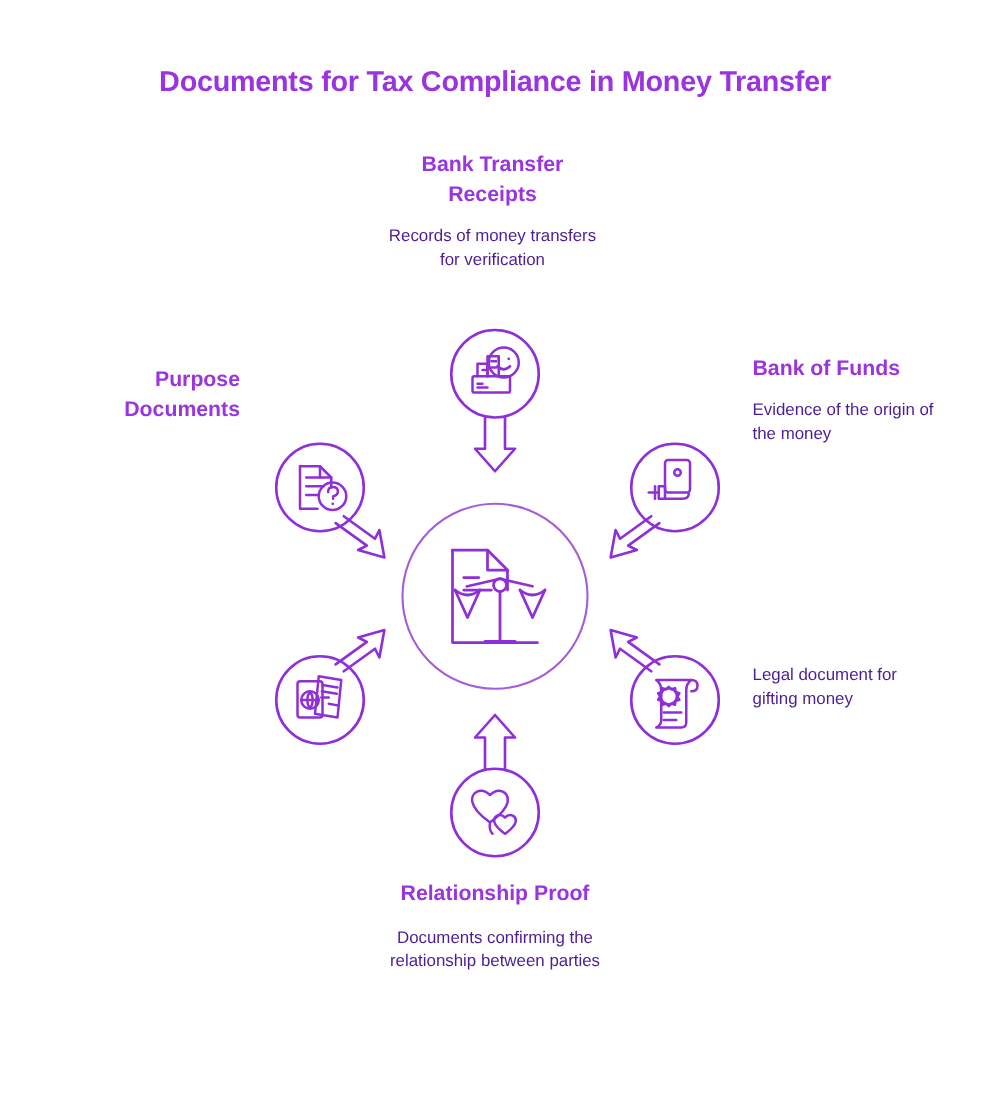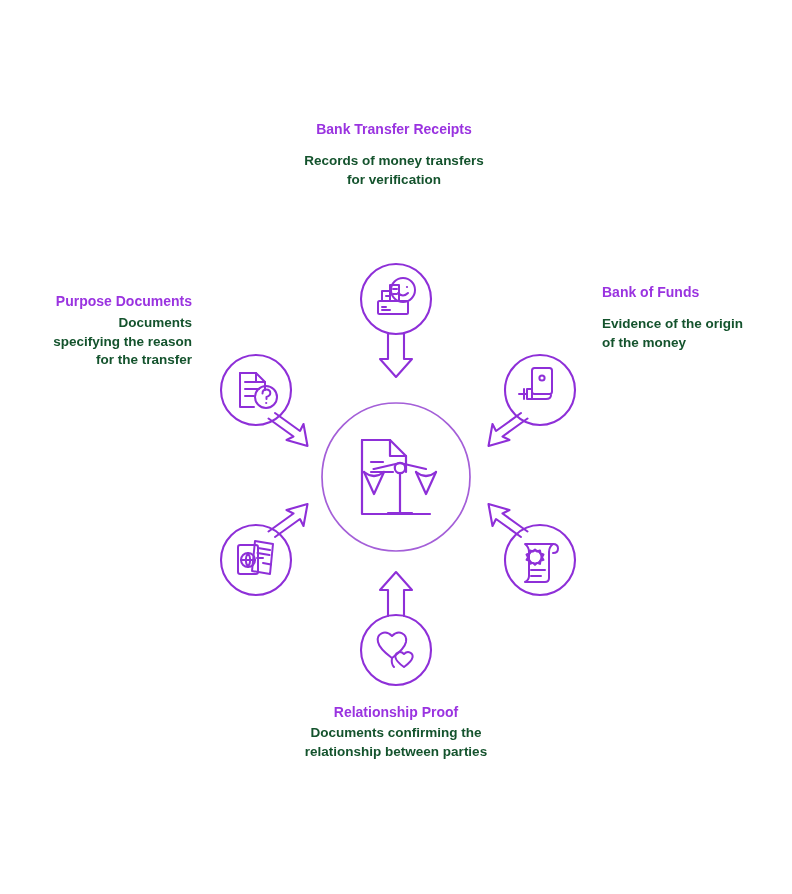--- a/index.html
+++ b/index.html
@@ -30,38 +30,38 @@
     font-weight: bold;
     color: #9a33e0;
     letter-spacing: -0.2px;
   }
 
   
   .label-block {
     position: absolute;
   }
   .label-heading {
-    font-size: 14px;
+    font-size: 17px;
     font-weight: bold;
     color: #9a33e0;
     line-height: 1.42;
   }
   .label-desc {
     font-size: 13.5px;
-    font-weight: bold;
-    color: #14532d;
+    font-weight: normal;
+    color: #4c1d95;
     line-height: 1.38;
   }
   .align-right  { text-align: right; }
   .align-left   { text-align: left; }
   .align-center { text-align: center; }
 
   .gap-sm .label-desc { margin-top: 2px; }
   .gap-md .label-desc { margin-top: 12px; }
-  .gap-lg .label-desc { margin-top: 1px; }
+  .gap-lg .label-desc { margin-top: 14px; }
 
   
   #blk-bank      { top: 120px; left: 304px; width: 180px; }
   #blk-purpose   { top: 292px; left: 50px;  width: 142px; }
   #blk-identity  { top: 508px; left: 50px;  width: 142px; }
   #blk-funds     { top: 283px; left: 602px; width: 150px; }
   #blk-gift      { top: 519px; left: 602px; width: 150px; }
   #blk-relation  { top: 703px; left: 300px; width: 192px; text-align: center; }
 
   
@@ -72,20 +72,21 @@
     width: 792px;
     height: 894px;
   }
   .diagram svg { display: block; }
 </style>
 </head>
 <body>
 
 <div class="canvas">
 
+  <div class="title">Documents for Tax Compliance in Money Transfer</div>
 
   <div class="diagram">
     <svg width="792" height="894" viewBox="0 0 792 894" xmlns="http://www.w3.org/2000/svg">
       <g fill="none" stroke="#8e2fd8" stroke-width="2.1" stroke-linecap="round" stroke-linejoin="round">
 
         <g>
           <circle cx="396" cy="477" r="74" stroke="#a45fd8" stroke-width="1.7"></circle>
 
           <g stroke="#8e2fd8" stroke-width="2.2">
             <path d="M362 440 h28 l16 16 v16"></path>
@@ -200,32 +201,32 @@
     </svg>
   </div>
 
   <div class="label-block align-center gap-md" id="blk-bank">
     <div class="label-heading">Bank Transfer Receipts</div>
     <div class="label-desc">Records of money transfers for verification</div>
   </div>
 
   <div class="label-block align-right gap-sm" id="blk-purpose">
     <div class="label-heading">Purpose Documents</div>
-    <div class="label-desc">Documents specifying the reason for the transfer</div>
   </div>
 
   <div class="label-block align-right gap-sm" id="blk-identity">
   </div>
 
   <div class="label-block align-left gap-md" id="blk-funds">
     <div class="label-heading">Bank of Funds</div>
     <div class="label-desc">Evidence of the origin of the money</div>
   </div>
 
   <div class="label-block align-left gap-md" id="blk-gift">
+    <div class="label-desc">Legal document for gifting money</div>
   </div>
 
   <div class="label-block align-center gap-lg" id="blk-relation">
     <div class="label-heading">Relationship Proof</div>
     <div class="label-desc">Documents confirming the relationship between parties</div>
   </div>
 
 </div>
 
 </body></html>

